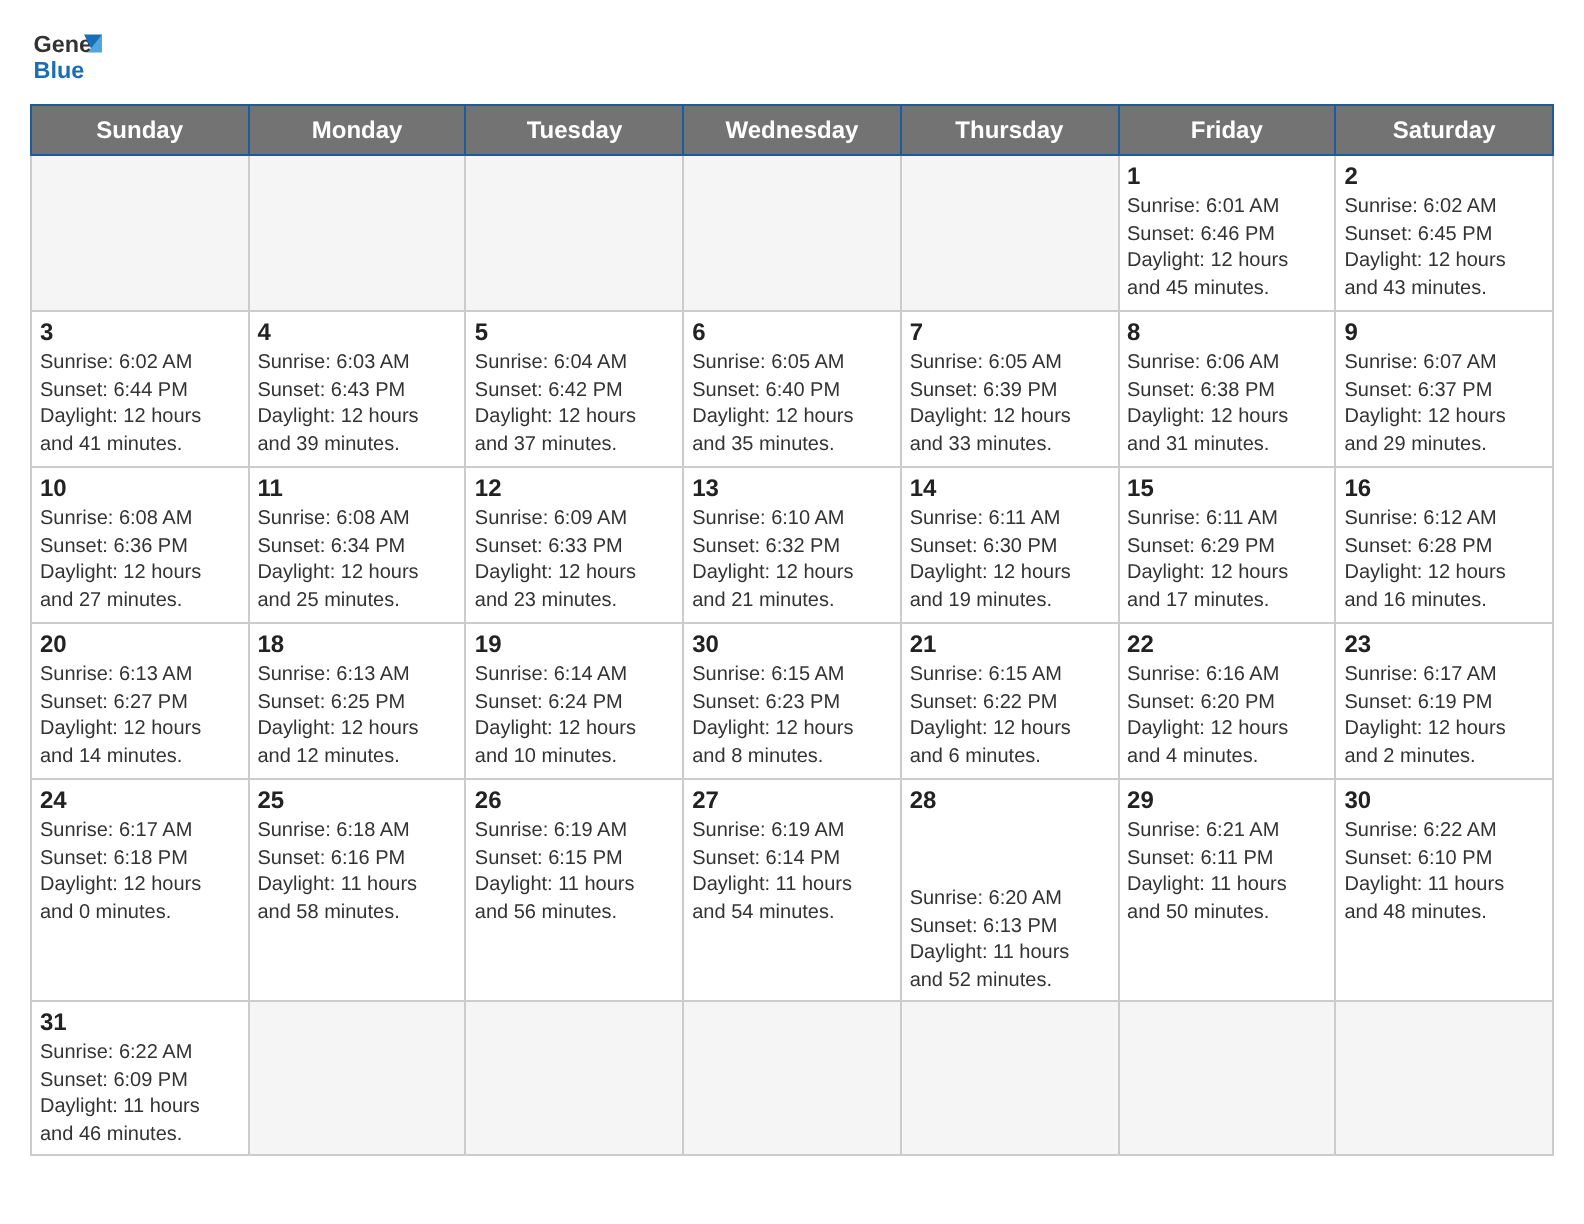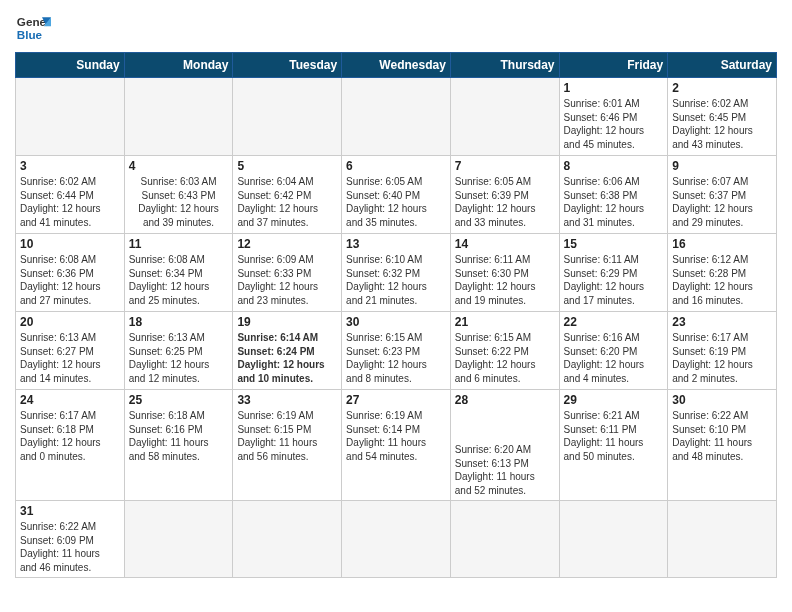--- a/index.html
+++ b/index.html
@@ -45,27 +45,27 @@
       font-weight: normal;
       color: #444;
     }
     .calendar {
       width: 100%;
       border-collapse: collapse;
       border: 1px solid #bbb;
       table-layout: fixed;
     }
     .calendar thead tr th {
-      background: #0c4a6e;
+      background: #737373;
       color: #fff;
       font-size: 12px;
       font-weight: bold;
       padding: 5px 4px;
       border: 1px solid #1f5a9a;
-      text-align: right;
+      text-align: center;
     }
     .calendar tbody tr td {
       border: 1px solid #ccc;
       vertical-align: top;
       padding: 3px 4px;
       font-size: 10px;
       color: #333;
       height: 78px;
       background: #fff;
     }
@@ -145,21 +145,21 @@
         <tr>
           <td>
             <span class="day-number">3</span>
             <div class="day-info" style="white-space: pre-line;">Sunrise: 6:02 AM
 Sunset: 6:44 PM
 Daylight: 12 hours
 and 41 minutes.</div>
           </td>
           <td>
             <span class="day-number">4</span>
-            <div class="day-info" style="white-space: pre-line; text-align: center;">Sunrise: 6:03 AM
+            <div class="day-info" style="white-space: pre-line;">Sunrise: 6:03 AM
 Sunset: 6:43 PM
 Daylight: 12 hours
 and 39 minutes.</div>
           </td>
           <td>
             <span class="day-number">5</span>
             <div class="day-info" style="white-space: pre-line;">Sunrise: 6:04 AM
 Sunset: 6:42 PM
 Daylight: 12 hours
 and 37 minutes.</div>
@@ -254,21 +254,21 @@
           </td>
           <td>
             <span class="day-number">18</span>
             <div class="day-info" style="white-space: pre-line;">Sunrise: 6:13 AM
 Sunset: 6:25 PM
 Daylight: 12 hours
 and 12 minutes.</div>
           </td>
           <td>
             <span class="day-number">19</span>
-            <div class="day-info" style="white-space: pre-line; font-weight: bold;">Sunrise: 6:14 AM
+            <div class="day-info" style="white-space: pre-line;">Sunrise: 6:14 AM
 Sunset: 6:24 PM
 Daylight: 12 hours
 and 10 minutes.</div>
           </td>
           <td>
             <span class="day-number">30</span>
             <div class="day-info" style="white-space: pre-line;">Sunrise: 6:15 AM
 Sunset: 6:23 PM
 Daylight: 12 hours
 and 8 minutes.</div>
@@ -304,21 +304,21 @@
 and 0 minutes.</div>
           </td>
           <td>
             <span class="day-number">25</span>
             <div class="day-info" style="white-space: pre-line;">Sunrise: 6:18 AM
 Sunset: 6:16 PM
 Daylight: 11 hours
 and 58 minutes.</div>
           </td>
           <td>
-            <span class="day-number">33</span>
+            <span class="day-number">26</span>
             <div class="day-info" style="white-space: pre-line;">Sunrise: 6:19 AM
 Sunset: 6:15 PM
 Daylight: 11 hours
 and 56 minutes.</div>
           </td>
           <td>
             <span class="day-number">27</span>
             <div class="day-info" style="white-space: pre-line;">Sunrise: 6:19 AM
 Sunset: 6:14 PM
 Daylight: 11 hours

